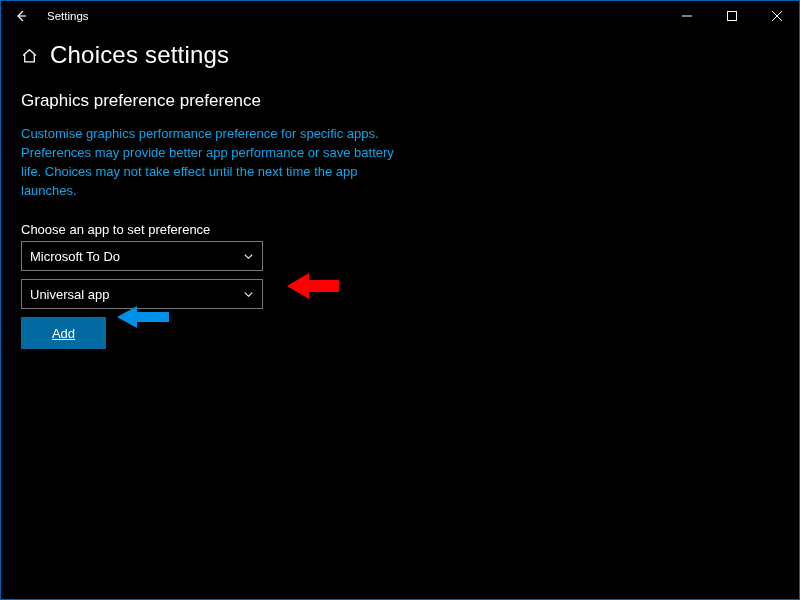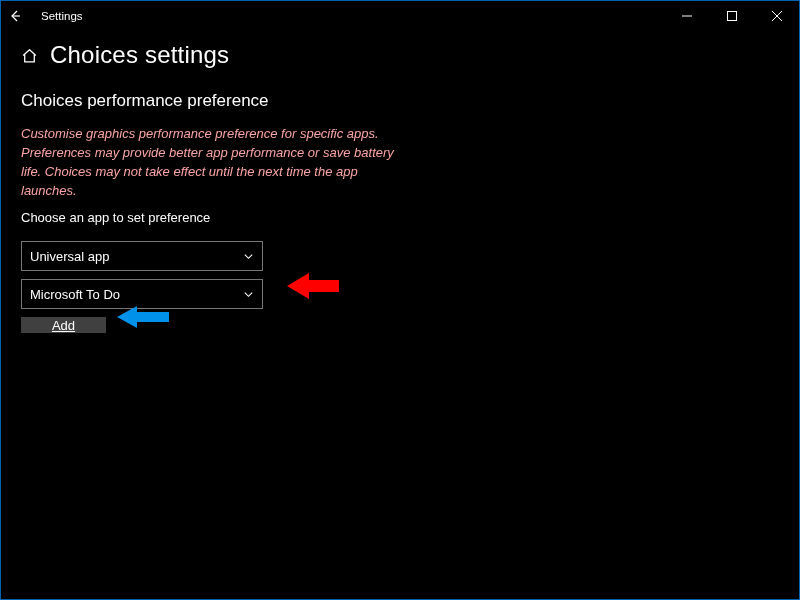--- a/index.html
+++ b/index.html
@@ -11,20 +11,21 @@
       width: 800px;
       height: 600px;
       overflow: hidden;
       border: 1px solid #0063b1;
       position: relative;
     }
     .titlebar {
       display: flex;
       align-items: center;
       height: 30px;
+      padding-left: 6px;
     }
     .titlebar .back {
       width: 28px;
       height: 28px;
       display: flex;
       align-items: center;
       justify-content: center;
       color: #fff;
     }
     .titlebar .title {
@@ -62,27 +63,26 @@
     }
     .section-title {
       font-size: 17px;
       font-weight: 400;
       margin-bottom: 14px;
     }
     .desc {
       font-size: 13px;
       line-height: 1.45;
       max-width: 380px;
-      margin-bottom: 10px;
-      color: #fca5a5;
-      font-style: italic;
+      margin-bottom: 22px;
+      color: #0ea5e9;
     }
     .field-label {
       font-size: 13px;
-      margin-bottom: 16px;
+      margin-bottom: 4px;
       display: block;
     }
     .combo {
       width: 242px;
       height: 30px;
       border: 1px solid #777;
       background: transparent;
       display: flex;
       align-items: center;
       padding: 0 8px;
@@ -90,22 +90,22 @@
       position: relative;
     }
     .combo .combo-text { font-size: 13px; }
     .combo .chev {
       margin-left: auto;
       display: flex;
       align-items: center;
     }
     .btn {
       width: 85px;
-      height: 16px;
-      background: #404040;
+      height: 32px;
+      background: #0369a1;
       border: none;
       color: #fff;
       font-size: 13px;
       display: flex;
       align-items: center;
       justify-content: center;
       margin-top: 2px;
       cursor: pointer;
       text-decoration: underline;
     }
@@ -157,43 +157,43 @@
 <div class="content">
   <div class="heading-row">
     <span class="home-icon">
       <svg width="17" height="17" viewBox="0 0 16 16">
         <path d="M2 8 L8 2.5 L14 8 M3.5 7 L3.5 14 L12.5 14 L12.5 7" stroke="#fff" stroke-width="1.2" fill="none" stroke-linejoin="round"></path>
       </svg>
     </span>
     <h1 class="page-title">Choices settings</h1>
   </div>
 
-  <h2 class="section-title">Choices performance preference</h2>
+  <h2 class="section-title">Graphics preference preference</h2>
   <p class="desc">Customise graphics performance preference for specific apps. Preferences may provide better app performance or save battery life. Choices may not take effect until the next time the app launches.</p>
 
   <label class="field-label">Choose an app to set preference</label>
+
+  <div class="combo">
+    <span class="combo-text">Microsoft To Do</span>
+    <span class="chev">
+      <svg width="11" height="11" viewBox="0 0 12 12">
+          <path d="M2 4 L6 8 L10 4" stroke="#fff" stroke-width="1.2" fill="none"></path>
+        </svg>
+    </span>
+  </div>
 
   <div class="combo">
     <span class="combo-text">Universal app</span>
     <span class="chev">
       <svg width="11" height="11" viewBox="0 0 12 12">
           <path d="M2 4 L6 8 L10 4" stroke="#fff" stroke-width="1.2" fill="none"></path>
         </svg>
     </span>
   </div>
 
-  <div class="combo">
-    <span class="combo-text">Microsoft To Do</span>
-    <span class="chev">
-      <svg width="11" height="11" viewBox="0 0 12 12">
-          <path d="M2 4 L6 8 L10 4" stroke="#fff" stroke-width="1.2" fill="none"></path>
-        </svg>
-    </span>
-  </div>
-
   <button class="btn">
     <span>Add</span>
   </button>
 
 </div>
 
 <div class="arrow red">
   <svg width="52" height="30" viewBox="0 0 52 30">
     <polygon points="0,15 22,2 22,9 52,9 52,21 22,21 22,28" fill="#ff0000"></polygon>
   </svg>

